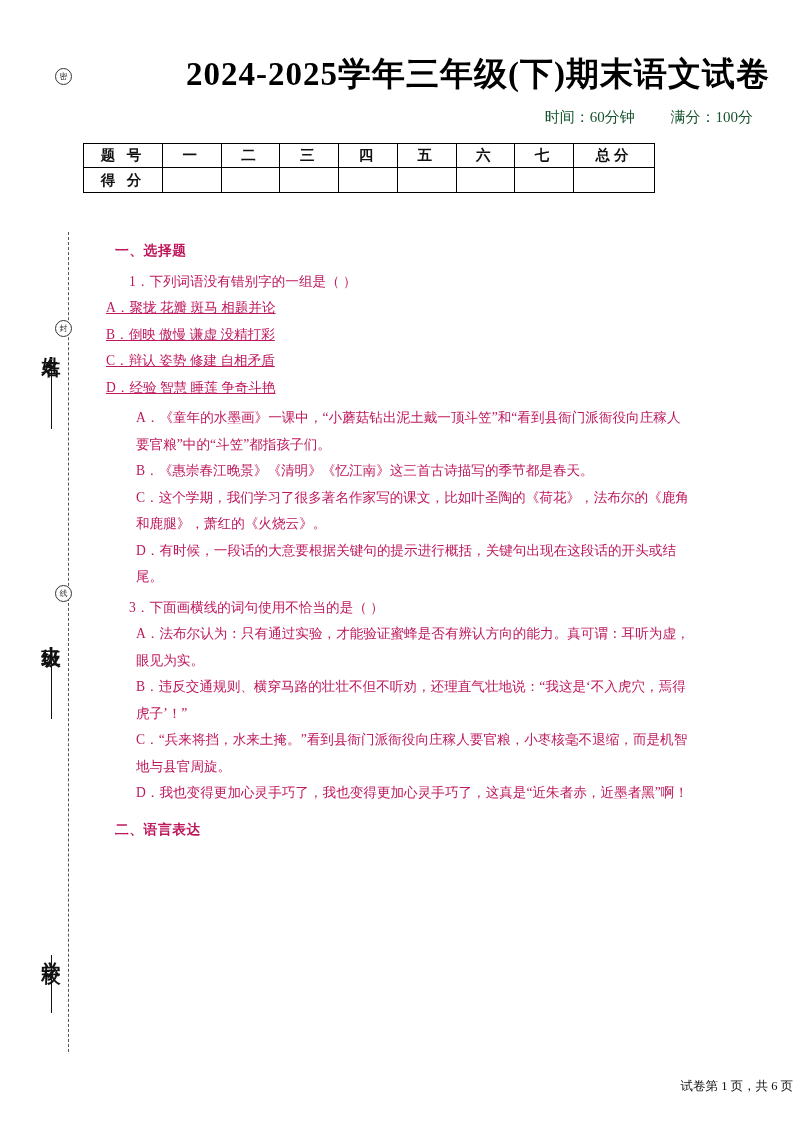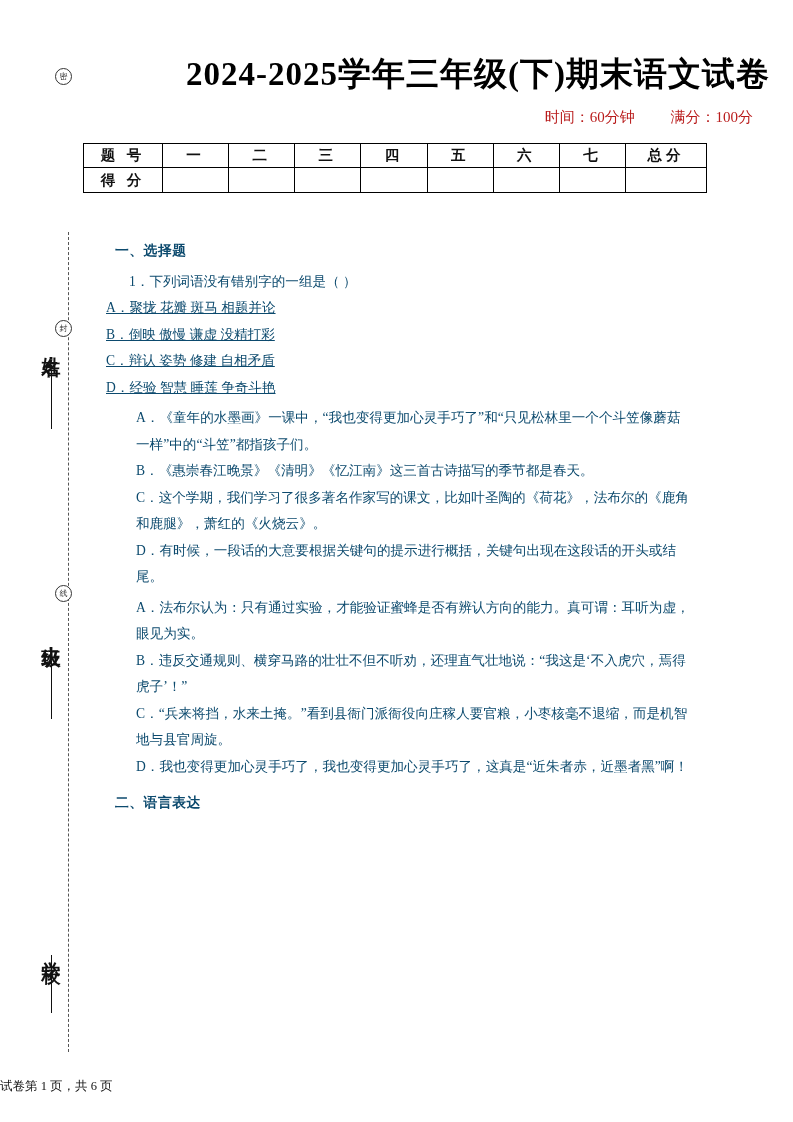--- a/index.html
+++ b/index.html
@@ -90,30 +90,30 @@
     font-size: 33px;
     letter-spacing: 1px;
     color: #000;
   }
 
   .meta-line {
     position: absolute;
     right: 40px;
     top: 108px;
     font-size: 15px;
-    color: #b91c1c;
+    color: #14532d;
   }
   .meta-line span { margin-left: 32px; }
 
   
   .score-table {
     position: absolute;
     left: 83px;
     top: 143px;
-    width: 624px;
+    width: 572px;
     border-collapse: collapse;
     table-layout: fixed;
   }
   .score-table td {
     border: 1px solid #000;
     height: 23px;
     text-align: center;
     font-size: 14.5px;
     font-weight: bold;
     padding: 0;
@@ -122,21 +122,21 @@
   .score-table td.blank { height: 24px; }
 
   
   .content {
     position: absolute;
     left: 108px;
     top: 228px;
     width: 585px;
     font-size: 13.6px;
     line-height: 1.95;
-    color: #0c4a6e;
+    color: #be185d;
   }
   .section-title {
     font-weight: bold;
     font-size: 13.8px;
     margin: 10px 0 4px 7px;
     letter-spacing: 0.5px;
   }
   .q {
     margin: 4px 0 0 0;
     text-indent: 0;
@@ -156,21 +156,21 @@
   .section2 {
     margin-top: 10px;
   }
 
   
   .footer {
     position: absolute;
     left: 0;
     right: 0;
     top: 1078px;
-    text-align: left;
+    text-align: right;
     font-size: 12.5px;
     color: #111;
   }
 </style>
 </head>
 <body>
 
 <div class="page">
 
   <div class="doc-title">2024-2025学年三年级(下)期末语文试卷</div>
@@ -223,27 +223,28 @@
 
     <div class="q">
       <div class="q-stem">1．下列词语没有错别字的一组是（   ）</div>
       <div class="opt">A．聚拢  花瓣  斑马  相题并论</div>
       <div class="opt">B．倒映  傲慢  谦虚  没精打彩</div>
       <div class="opt">C．辩认  姿势  修建  自相矛盾</div>
       <div class="opt">D．经验  智慧  睡莲  争奇斗艳</div>
     </div>
 
     <div class="q">
-      <div class="opt-wide">A．《童年的水墨画》一课中，“我也变得更加心灵手巧了”和“只见松林里一个个斗笠像蘑菇一样”中的“斗笠”都指孩子们。</div>
+      <div class="opt-wide">A．《童年的水墨画》一课中，“小蘑菇钻出泥土戴一顶斗笠”和“看到县衙门派衙役向庄稼人要官粮”中的“斗笠”都指孩子们。</div>
       <div class="opt-wide">B．《惠崇春江晚景》《清明》《忆江南》这三首古诗描写的季节都是春天。</div>
       <div class="opt-wide">C．这个学期，我们学习了很多著名作家写的课文，比如叶圣陶的《荷花》，法布尔的《鹿角和鹿腿》，萧红的《火烧云》。</div>
       <div class="opt-wide">D．有时候，一段话的大意要根据关键句的提示进行概括，关键句出现在这段话的开头或结尾。</div>
     </div>
 
     <div class="q">
+      <div class="q-stem">3．下面画横线的词句使用不恰当的是（   ）</div>
       <div class="opt-wide">A．法布尔认为：只有通过实验，才能验证蜜蜂是否有辨认方向的能力。真可谓：耳听为虚，眼见为实。</div>
       <div class="opt-wide">B．违反交通规则、横穿马路的壮壮不但不听劝，还理直气壮地说：“我这是‘不入虎穴，焉得虎子’！”</div>
       <div class="opt-wide">C．“兵来将挡，水来土掩。”看到县衙门派衙役向庄稼人要官粮，小枣核毫不退缩，而是机智地与县官周旋。</div>
       <div class="opt-wide">D．我也变得更加心灵手巧了，我也变得更加心灵手巧了，这真是“近朱者赤，近墨者黑”啊！</div>
     </div>
 
     <div class="section-title section2">二、语言表达</div>
   </div>
 
   <div class="footer">试卷第 1 页，共 6 页</div>

